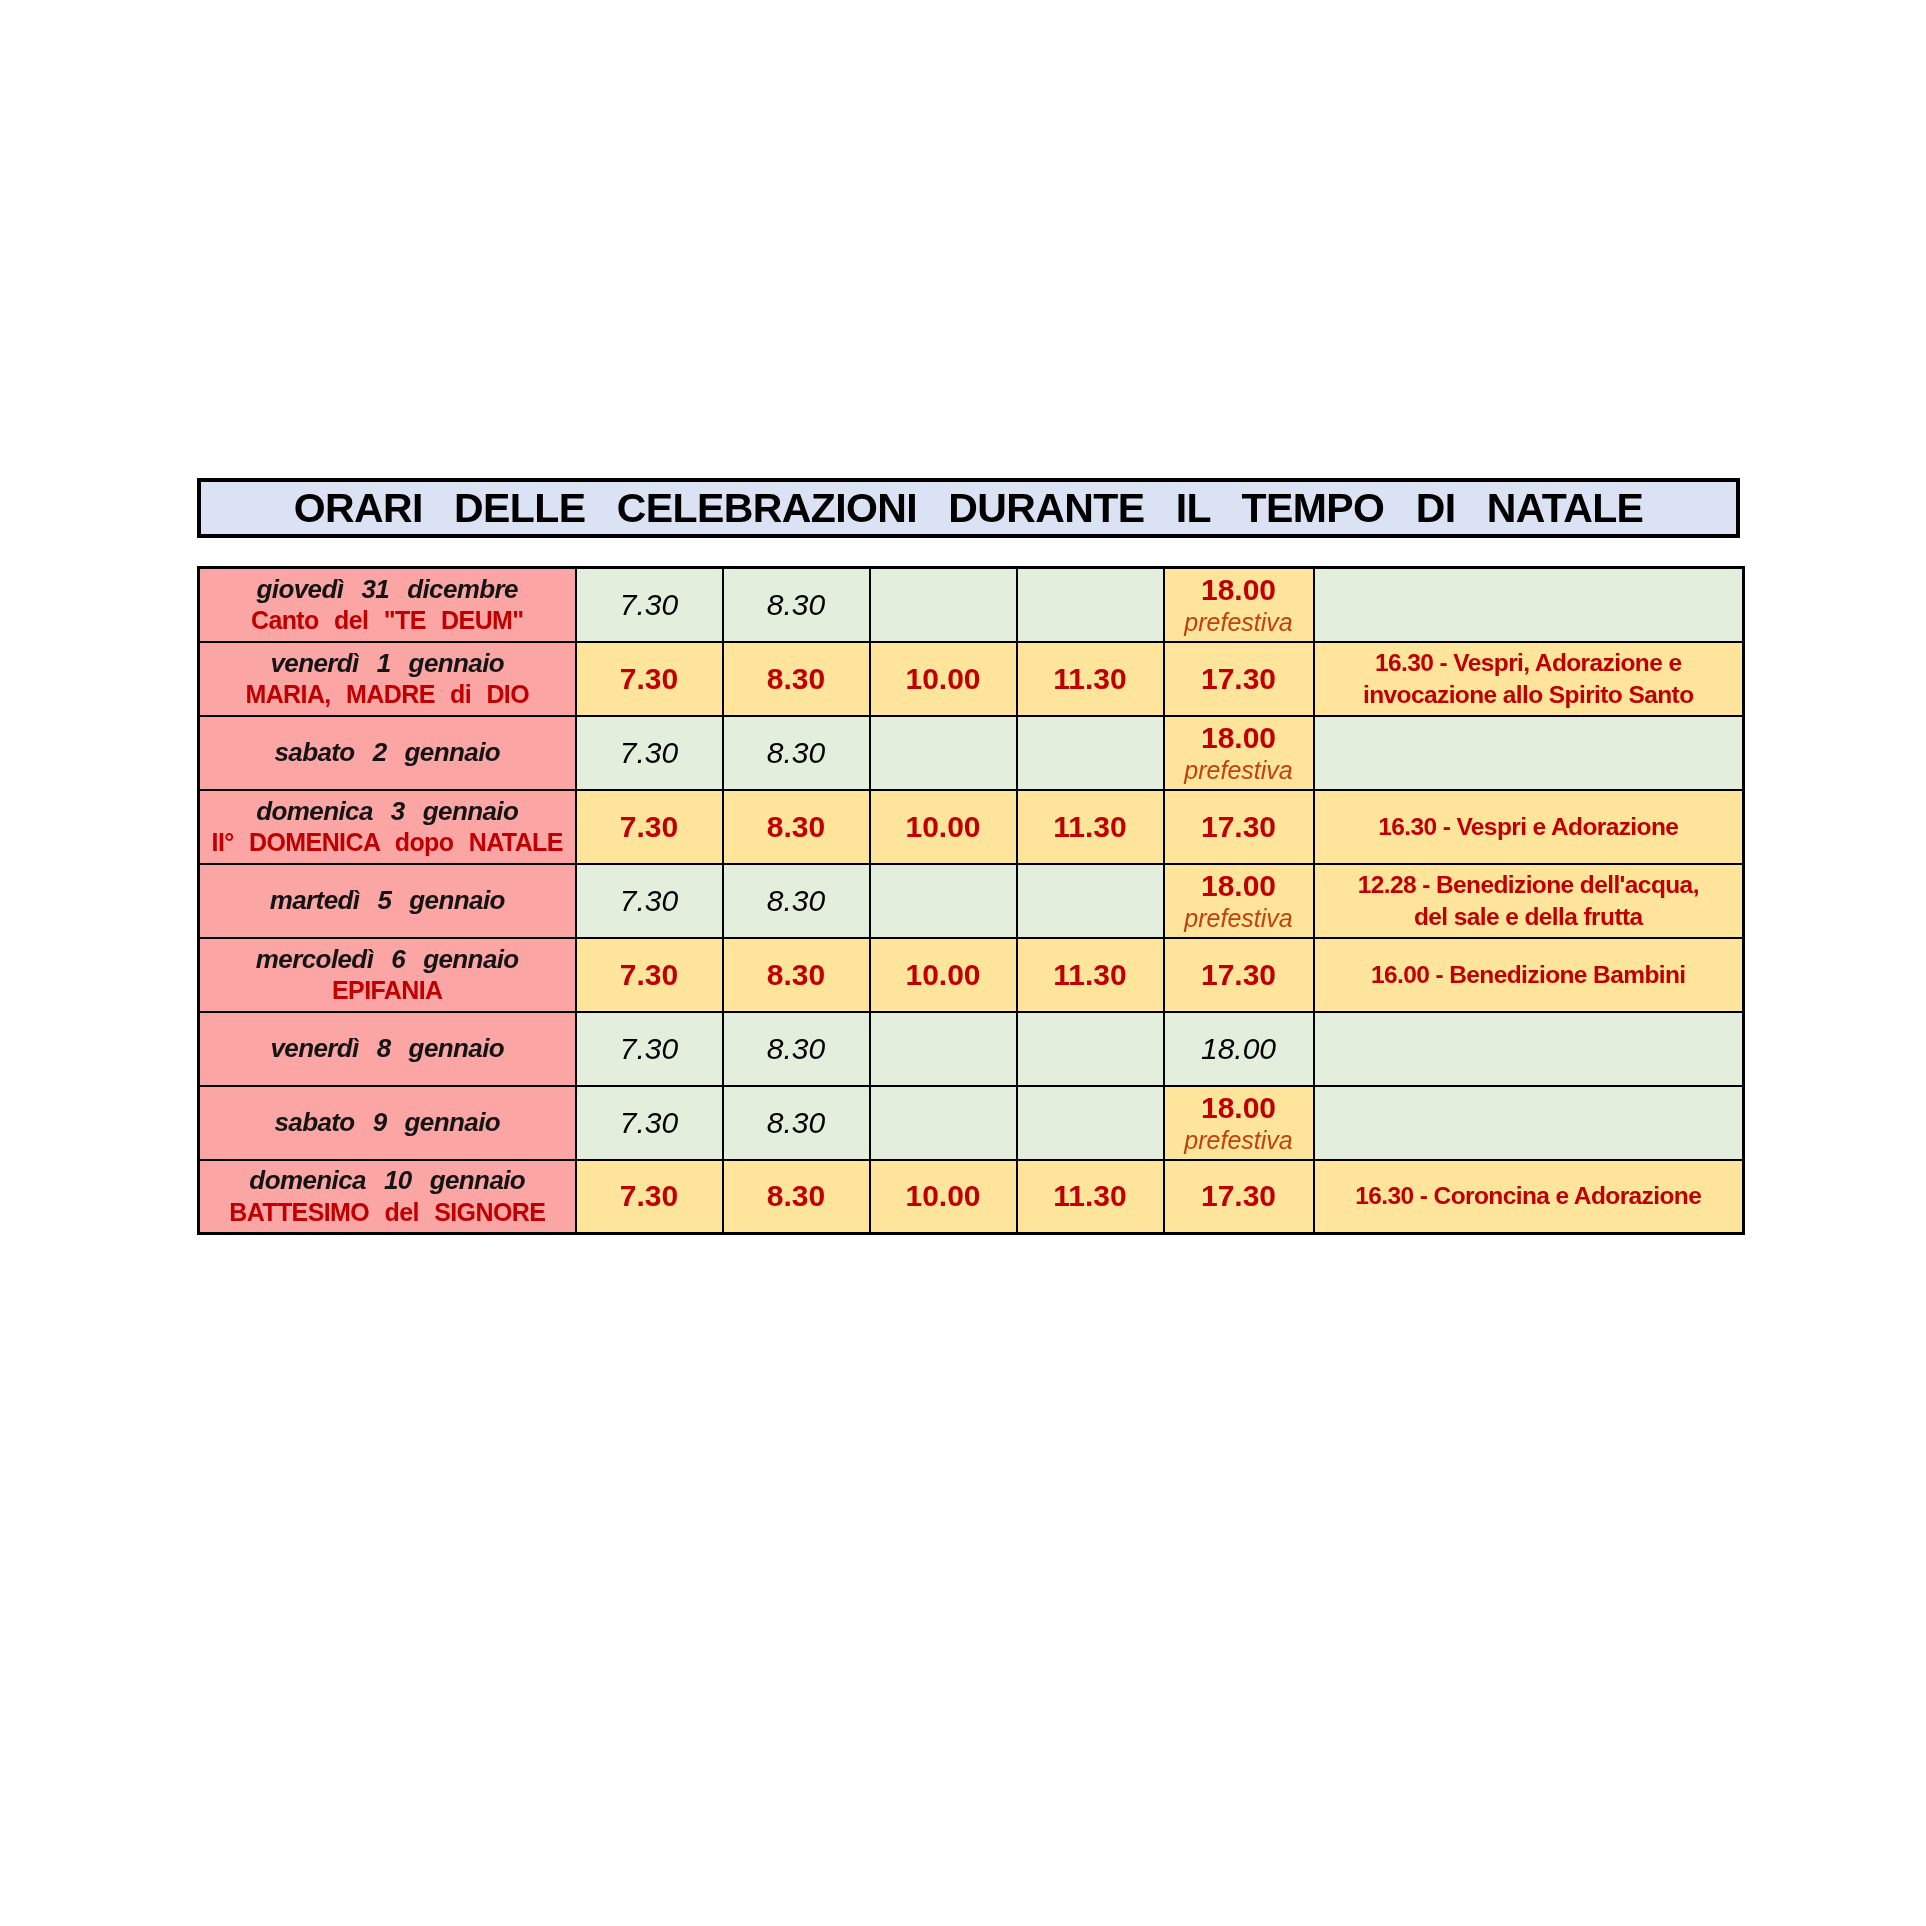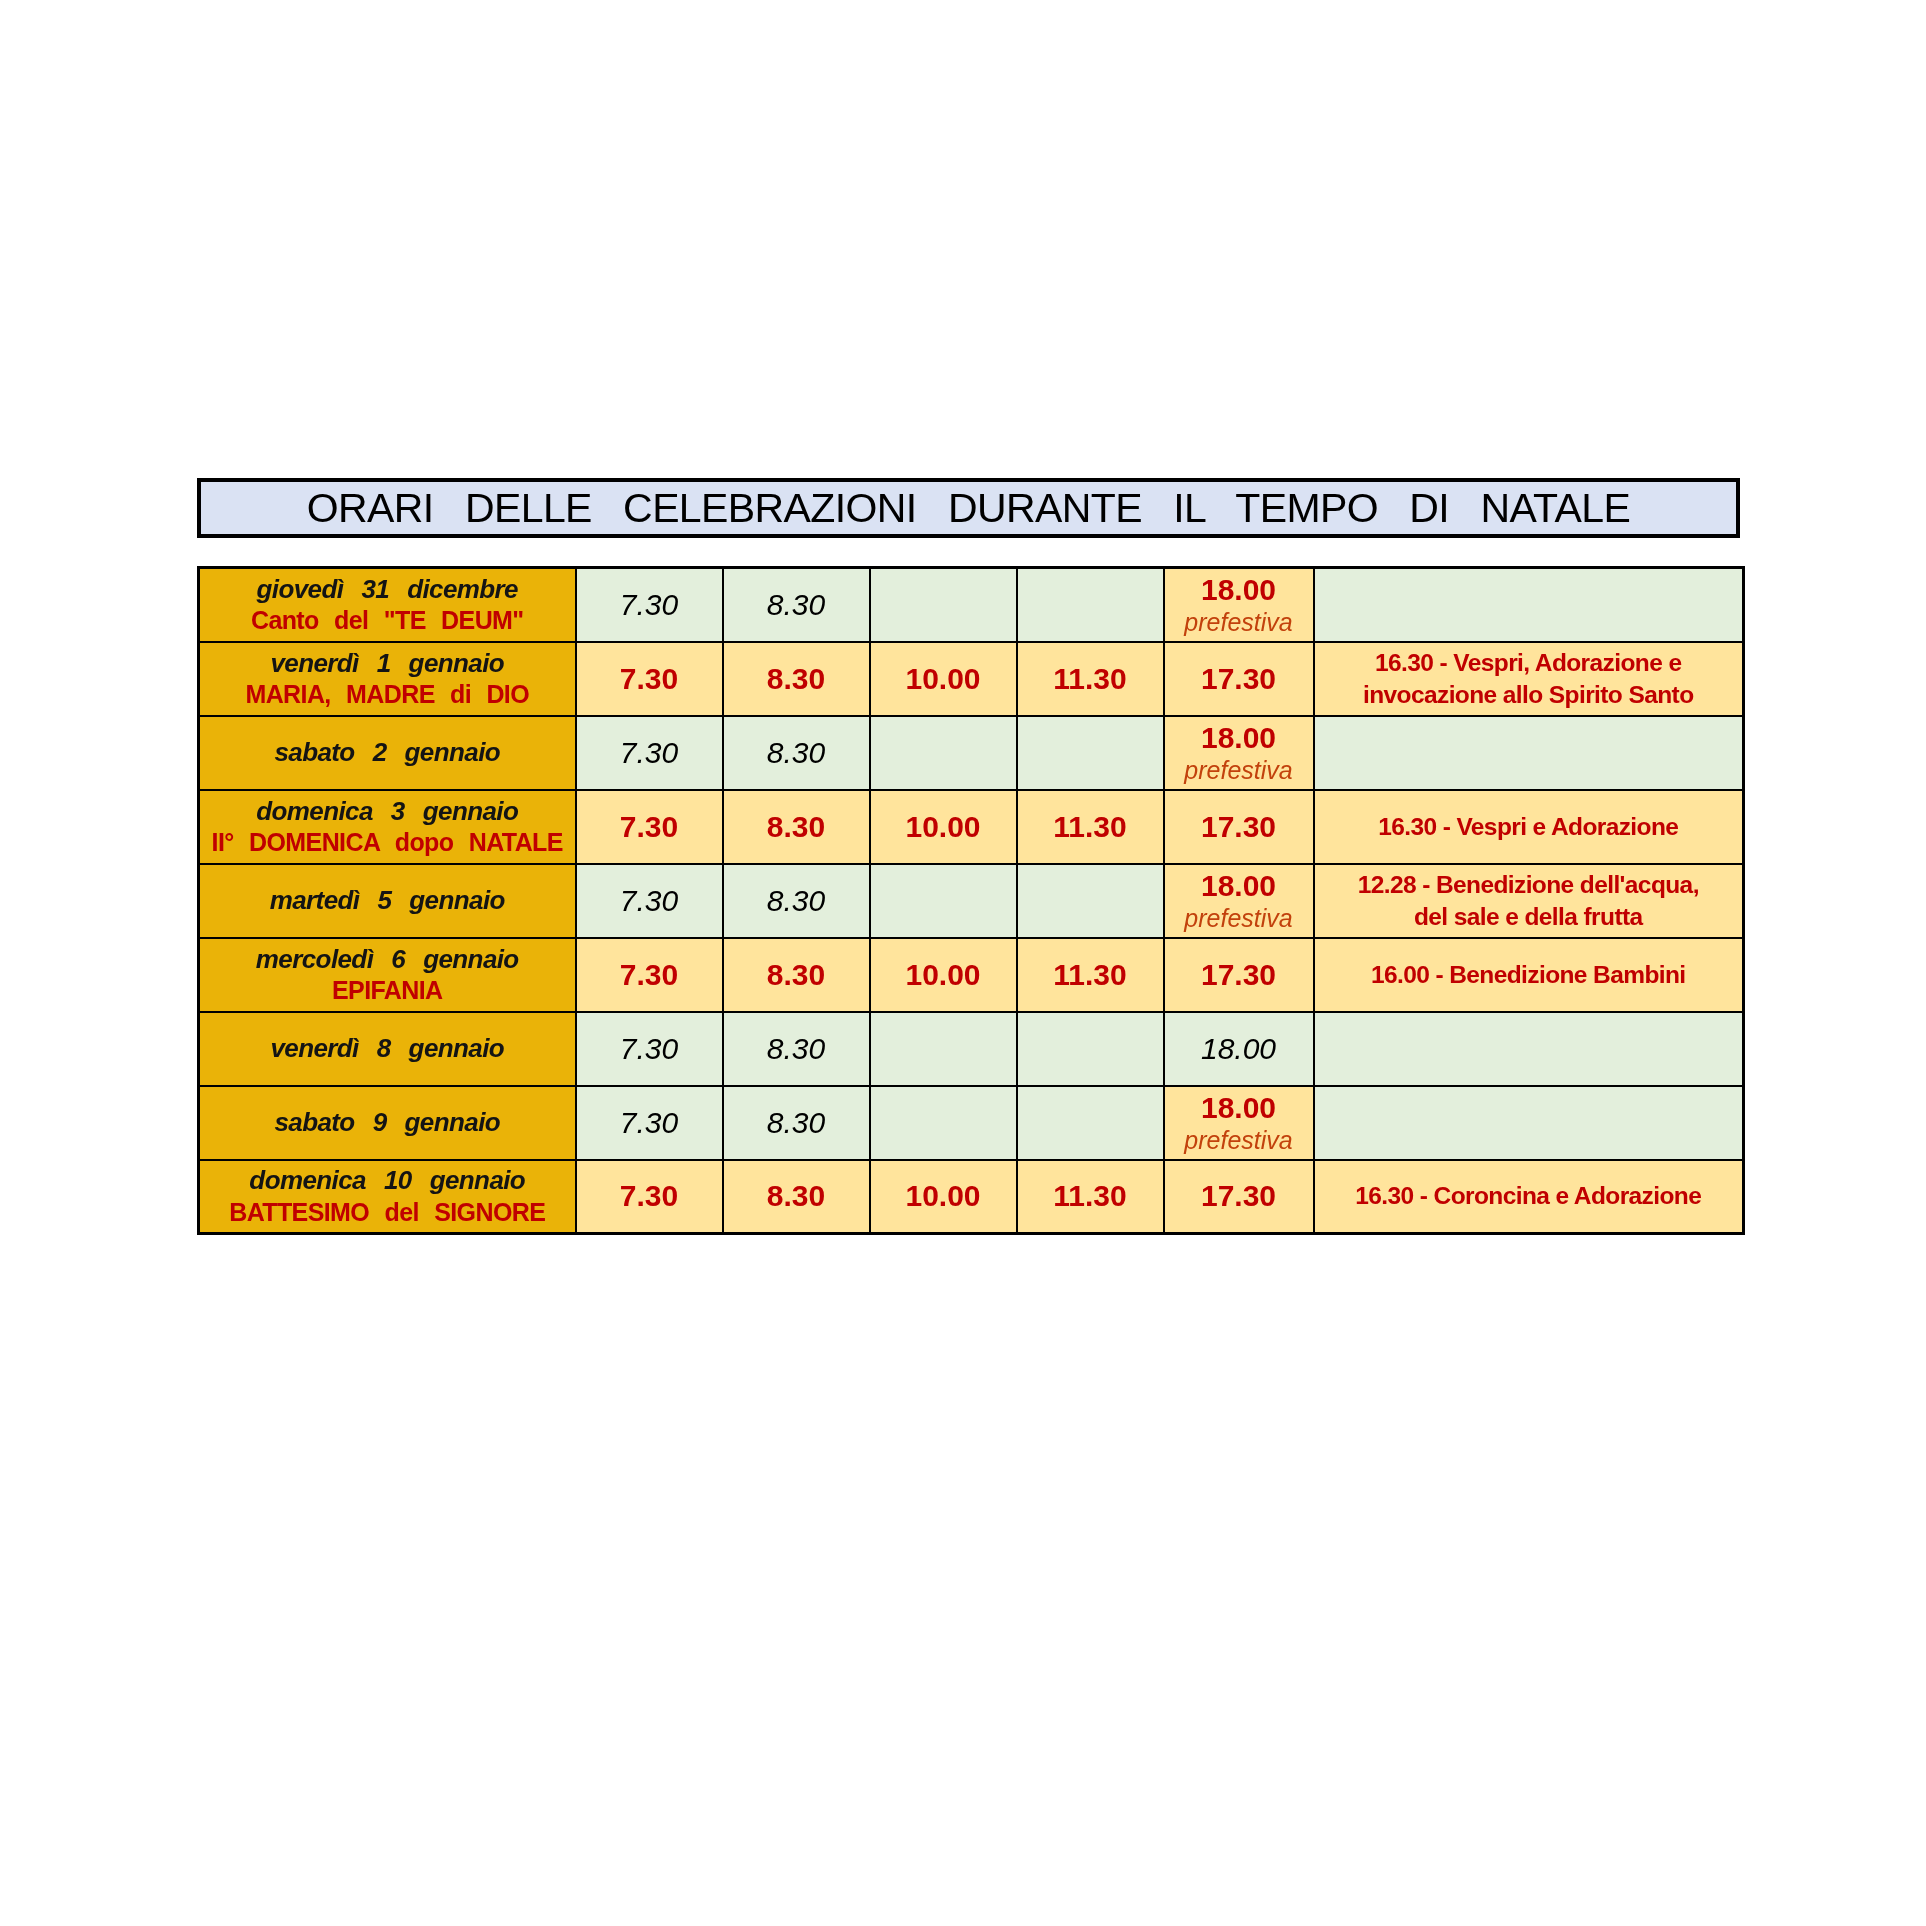--- a/index.html
+++ b/index.html
@@ -25,21 +25,21 @@
     height: 60px;
     background: #dae2f3;
     border: 4.6px solid #000000;
     box-sizing: border-box;
     display: flex;
     align-items: center;
     justify-content: center;
   }
   .title-text {
     font-size: 41px;
-    font-weight: normal;
+    font-weight: bold;
     color: #000000;
     white-space: nowrap;
     word-spacing: 20.5px;
     letter-spacing: -0.6px;
   }
   table.schedule {
     position: absolute;
     left: 197px;
     top: 566px;
     width: 1543px;
@@ -53,21 +53,21 @@
   col.c-note { width: 430px; }
   tr.srow { height: 74px; }
   td {
     border: 2.9px solid #000000;
     box-sizing: border-box;
     text-align: center;
     vertical-align: middle;
     padding: 0;
     overflow: hidden;
   }
-  td.day-cell { background: #eab308; }
+  td.day-cell { background: #fca5a5; }
   td.nm { background: #e3efdc; }
   td.hl { background: #ffe49c; }
   .day-name {
     font-size: 26px;
     font-weight: bold;
     font-style: italic;
     color: #141414;
     word-spacing: 11.4px;
     letter-spacing: -0.6px;
     line-height: 1.25;

